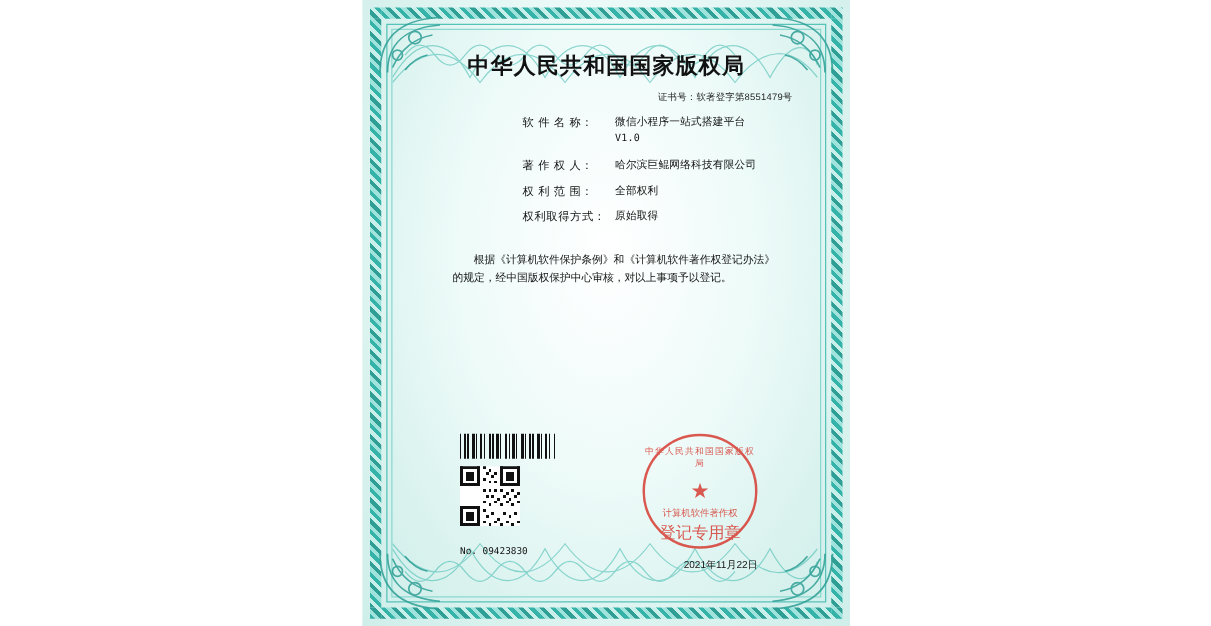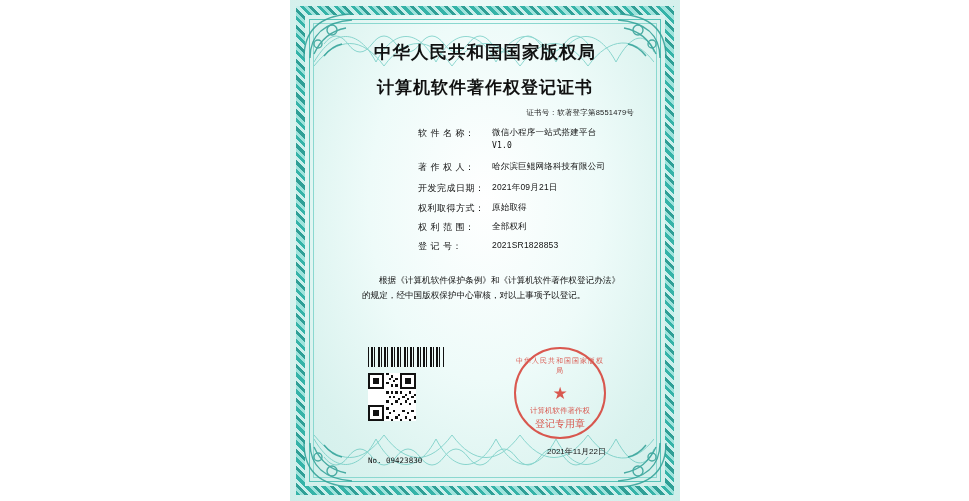--- a/index.html
+++ b/index.html
@@ -229,26 +229,26 @@
   }
   .seal .line1, .seal .line2, .seal .line3 {
     position: absolute;
     left: 0; right: 0;
     text-align: center;
     color: #d6352b;
     font-size: 7.5px;
     font-family: "DejaVu Serif", serif;
   }
   .seal .line2 { top: 57px; text-align: center; }
-  .seal .line3 { top: 68px; font-size: 10px; }
+  .seal .line3 { top: 68px; font-size: 13px; }
 
   .footer-left {
     position: absolute;
     left: 48px;
-    bottom: 0;
+    bottom: 20px;
     font-size: 7.5px;
     color: #111;
     font-family: "DejaVu Sans Mono", monospace;
   }
   .footer-right {
     position: absolute;
     right: 44px;
     bottom: 8px;
     font-size: 8px;
     color: #111;
@@ -318,68 +318,55 @@
         <path d="M14 44 q 10 -22 32 -26"></path>
         <circle cx="18" cy="34" r="4"></circle>
         <circle cx="32" cy="20" r="5"></circle>
         <path d="M24 46 q 8 -10 18 -12"></path>
       </g>
     </svg>
 
     <div class="content">
 
       <div class="title1">中华人民共和国国家版权局</div>
-      <div class="title2">计算机软件著作权登记证书</div>
       <div class="cert-no">证书号：软著登字第8551479号</div>
 
       <div class="fields">
 
         <div class="row">
           <div class="label">软 件 名 称：</div>
           <div class="value">
             <span>微信小程序一站式搭建平台</span>
             <span class="sub">V1.0</span>
           </div>
         </div>
 
         <div class="row">
           <div class="label">著 作 权 人：</div>
           <div class="value">
             <span>哈尔滨巨鲲网络科技有限公司</span>
           </div>
         </div>
 
+
+
         <div class="row tight">
-          <div class="label">开发完成日期：</div>
+          <div class="label">权 利 范 围：</div>
           <div class="value">
-            <span>2021年09月21日</span>
+            <span>全部权利</span>
           </div>
         </div>
-
 
         <div class="row tight">
           <div class="label">权利取得方式：</div>
           <div class="value">
             <span>原始取得</span>
           </div>
         </div>
 
-        <div class="row tight">
-          <div class="label">权 利 范 围：</div>
-          <div class="value">
-            <span>全部权利</span>
-          </div>
-        </div>
-
-        <div class="row tight">
-          <div class="label">登 记 号：</div>
-          <div class="value">
-            <span>2021SR1828853</span>
-          </div>
-        </div>
 
       </div>
 
       <div class="statement">根据《计算机软件保护条例》和《计算机软件著作权登记办法》的规定，经中国版权保护中心审核，对以上事项予以登记。</div>
 
       <div class="bottom-area">
 
         <div class="barcode"></div>
 
         <div class="qr">

